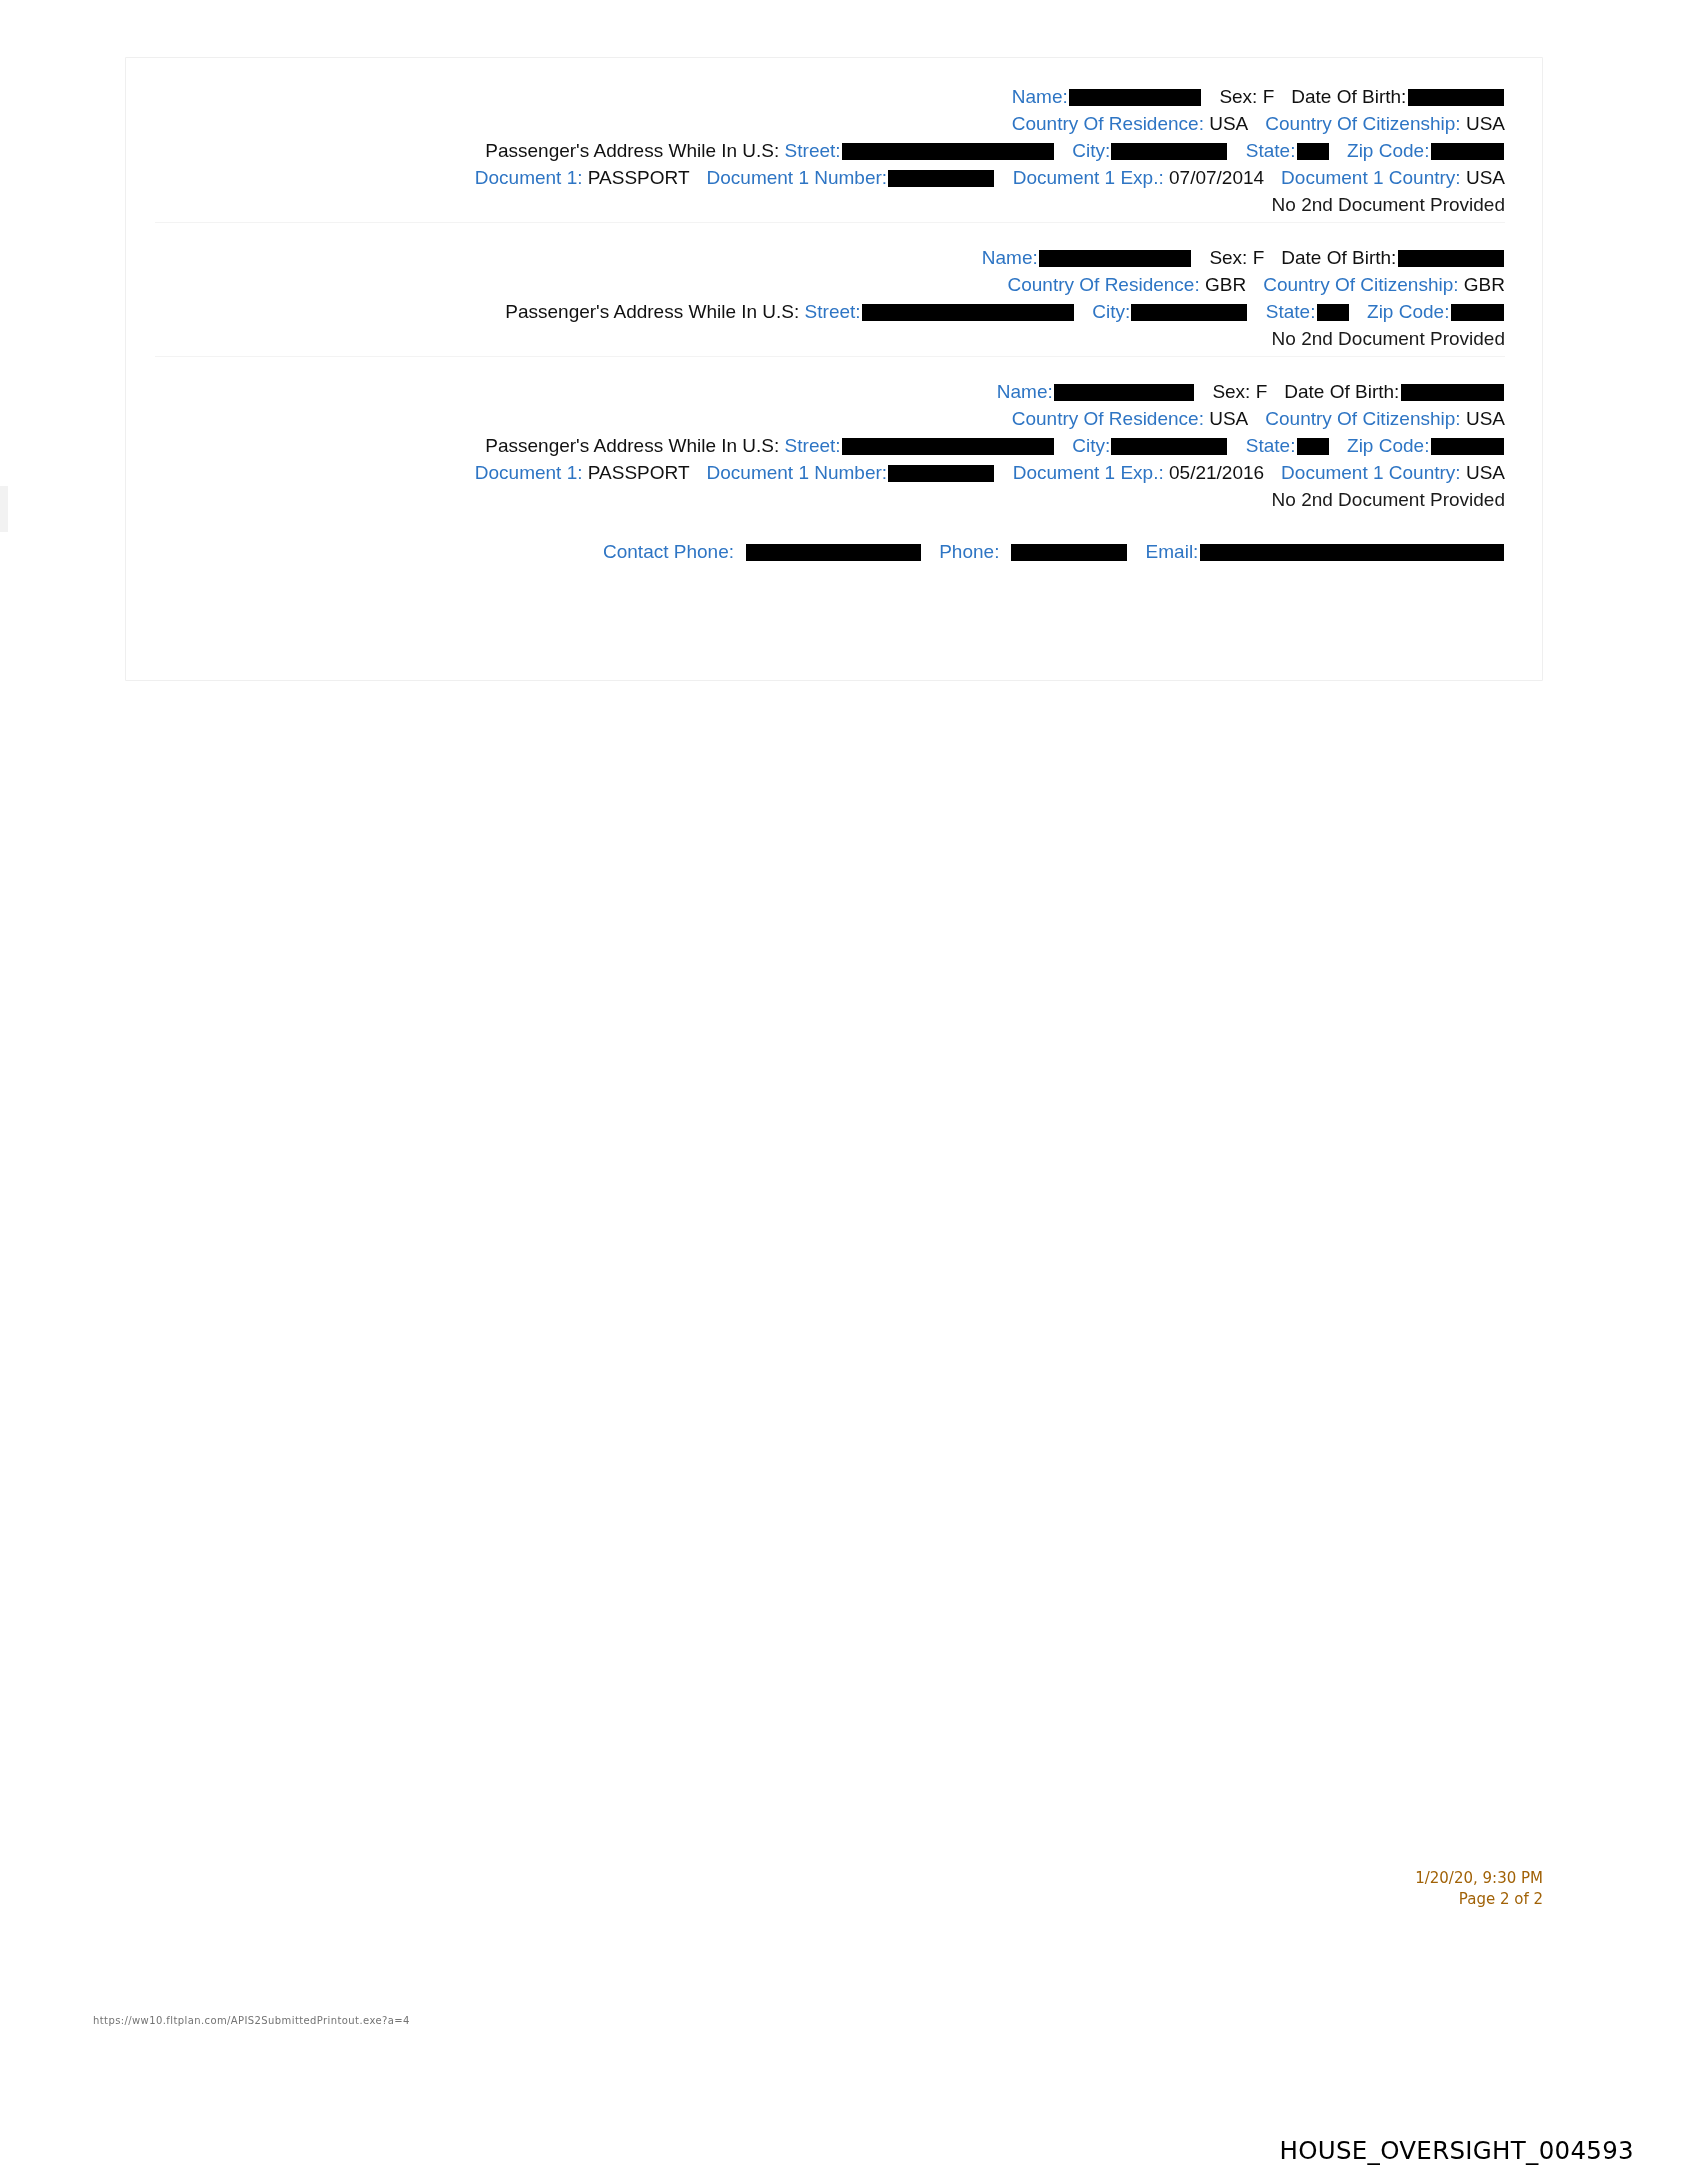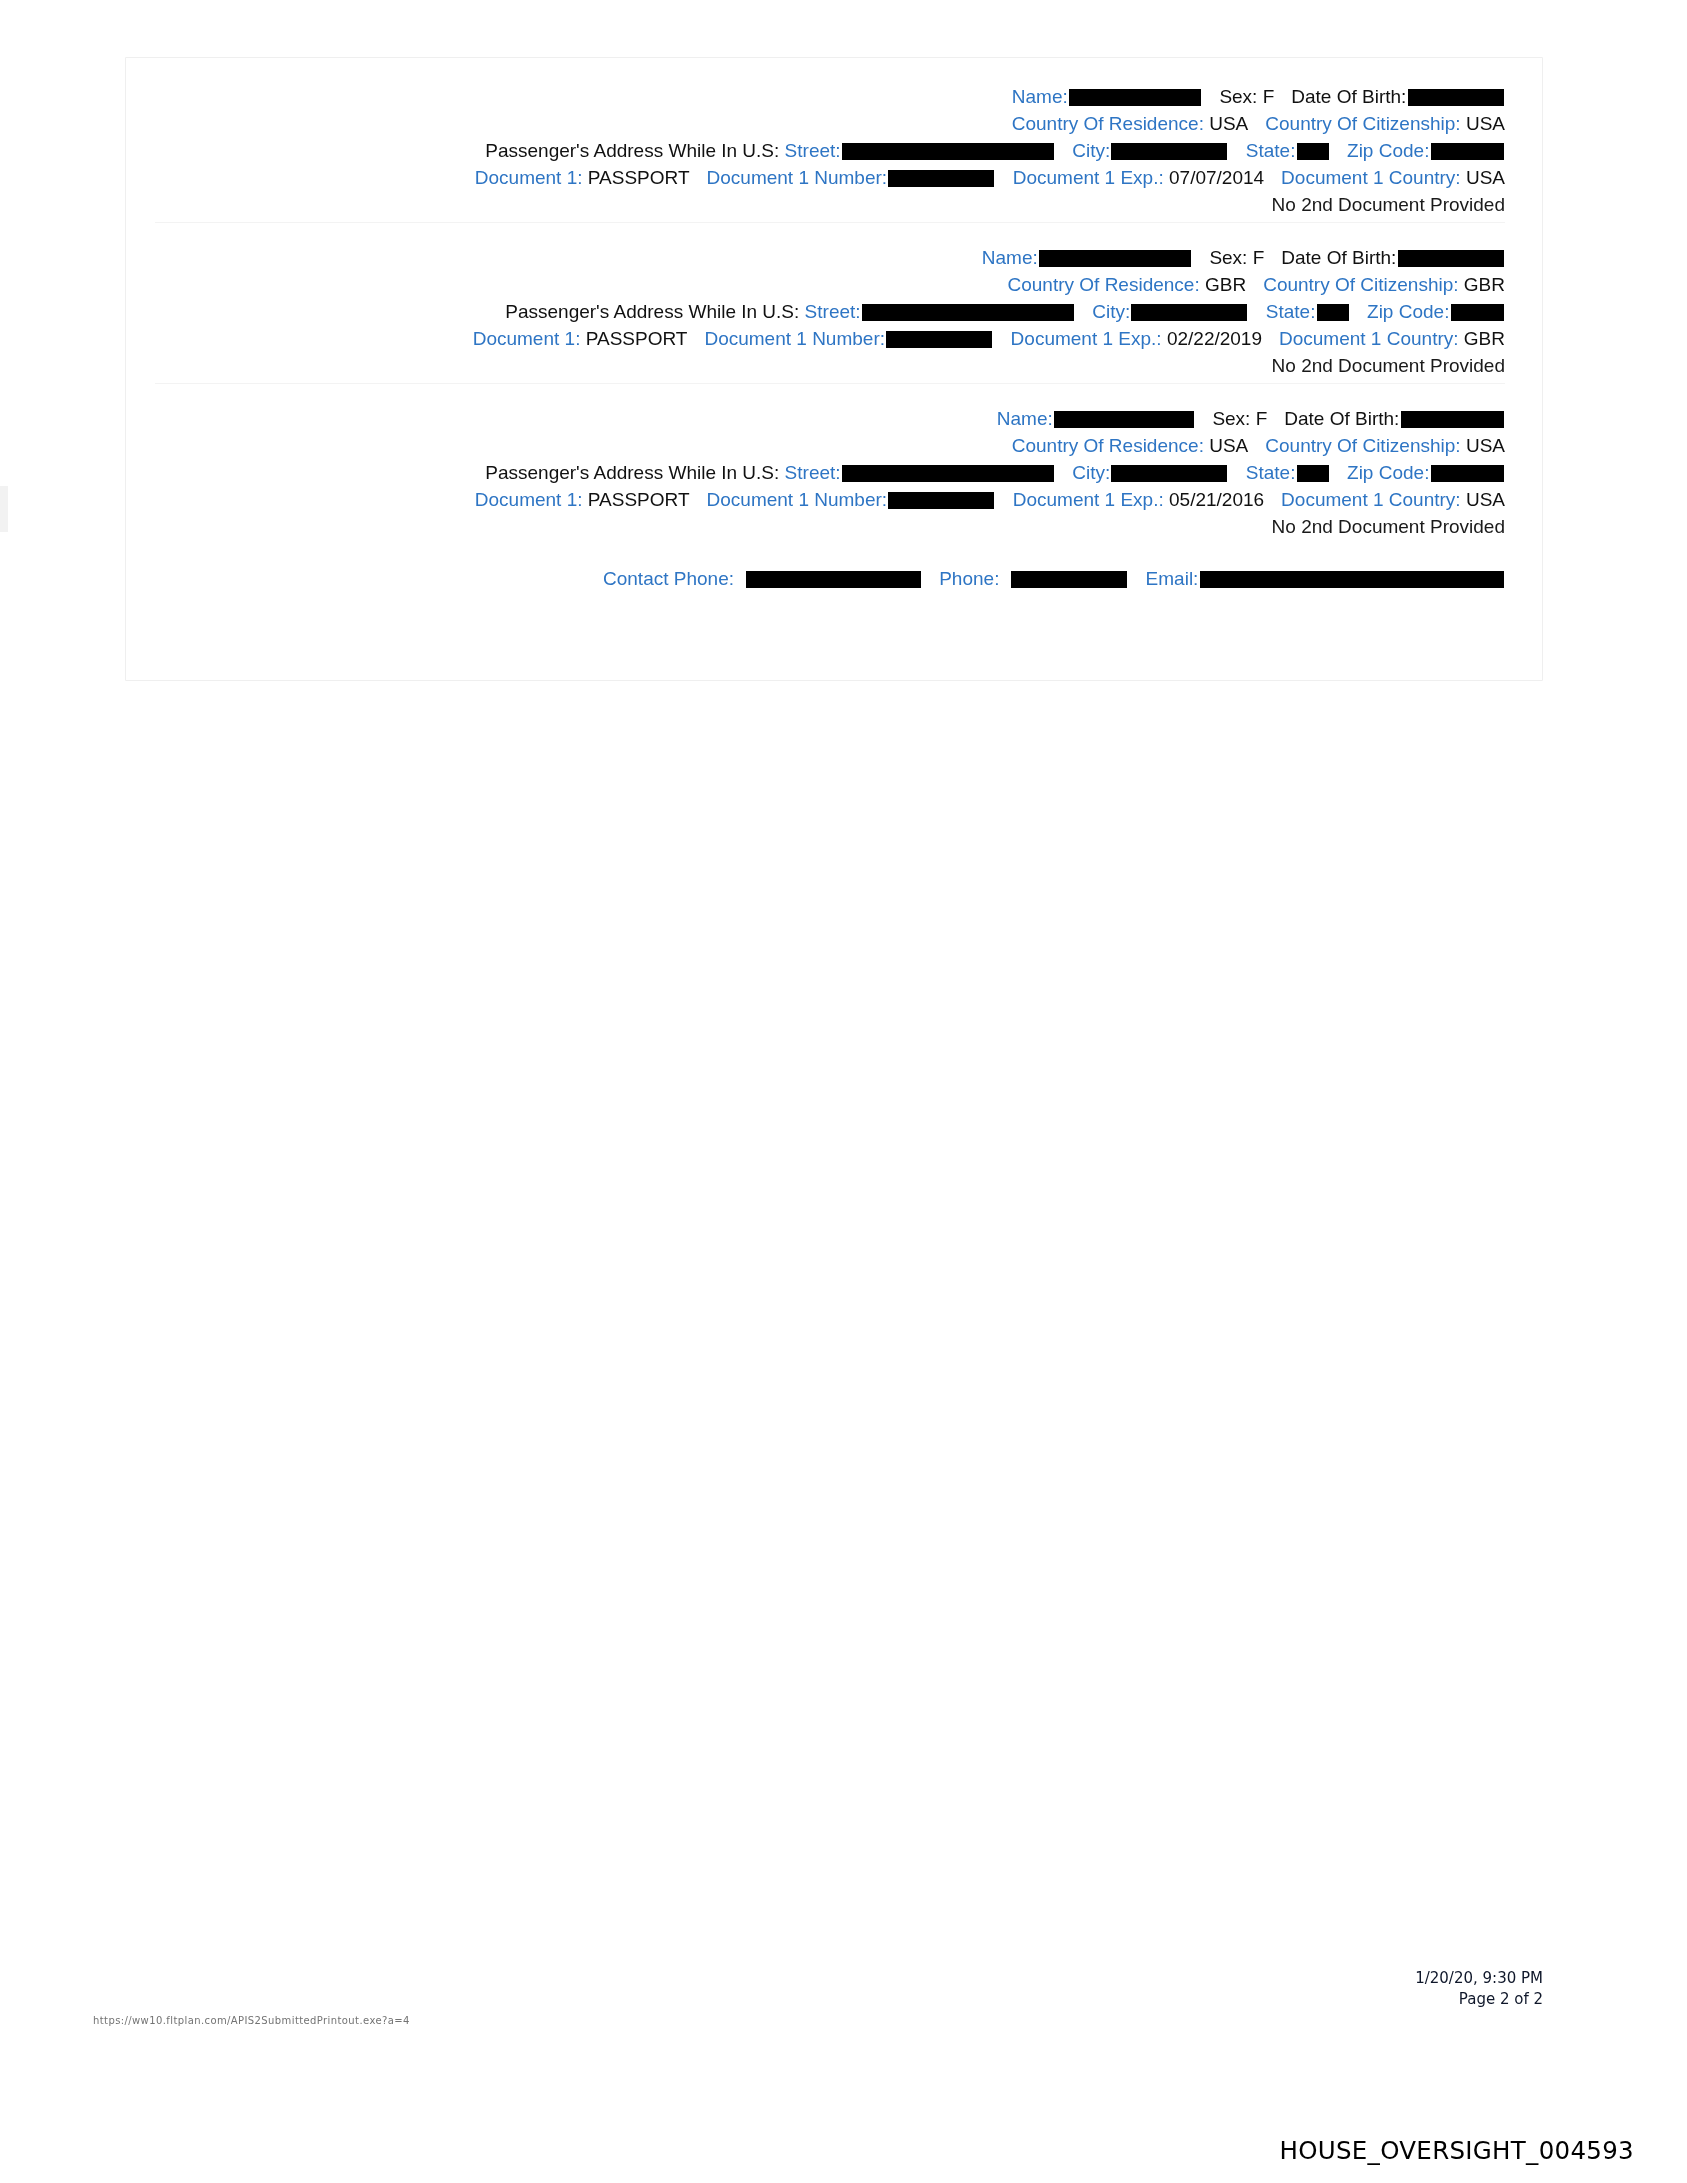--- a/index.html
+++ b/index.html
@@ -96,24 +96,24 @@
     top: 1975px;
     font-size: 10px;
     letter-spacing: 0.4px;
     color: #737373;
     font-family: "DejaVu Sans", sans-serif;
     margin-top: 40px;
   }
   .footer-right {
     position: absolute;
     right: 144px;
-    top: 1968px;
+    top: 1868px;
     text-align: right;
     font-size: 15px;
-    color: #0f172a;
+    color: #a16207;
     line-height: 21px;
     font-family: "DejaVu Sans", sans-serif;
   }
   .bates {
     position: absolute;
     right: 53px;
     top: 2101px;
     font-size: 24.5px;
     color: #000000;
     font-family: "DejaVu Sans", sans-serif;
@@ -157,23 +157,20 @@
   <div class="pax-block">
     <div class="line">
       <span class="lbl">Name:</span><span class="redact r-name2"></span><span class="gap-lg"></span><span class="val">Sex:</span> <span class="val">F</span><span class="gap-lg"></span><span class="val">Date Of Birth:</span><span class="redact r-dob2"></span>
     </div>
     <div class="line">
       <span class="lbl">Country Of Residence:</span> <span class="val">GBR</span><span class="gap-lg"></span><span class="lbl">Country Of Citizenship:</span> <span class="val">GBR</span>
     </div>
     <div class="line">
       <span class="val">Passenger's Address While In U.S:</span> <span class="lbl">Street:</span><span class="redact r-street"></span><span class="gap-lg"></span><span class="lbl">City:</span><span class="redact r-city"></span><span class="gap-lg"></span><span class="lbl">State:</span><span class="redact r-state"></span><span class="gap-lg"></span><span class="lbl">Zip Code:</span><span class="redact r-zip-s"></span>
     </div>
-    <div class="line">
-      <span class="lbl">Document 1:</span> <span class="val">PASSPORT</span><span class="gap-lg"></span><span class="lbl">Document 1 Number:</span><span class="redact r-docnum"></span><span class="gap-lg"></span><span class="lbl">Document 1 Exp.:</span> <span class="val">02/22/2019</span><span class="gap-lg"></span><span class="lbl">Document 1 Country:</span> <span class="val">GBR</span>
-    </div>
     <div class="line">No 2nd Document Provided</div>
   </div>
 
   <div class="pax-block last">
     <div class="line">
       <span class="lbl">Name:</span><span class="redact r-name3"></span><span class="gap-lg"></span><span class="val">Sex:</span> <span class="val">F</span><span class="gap-lg"></span><span class="val">Date Of Birth:</span><span class="redact r-dob3"></span>
     </div>
     <div class="line">
       <span class="lbl">Country Of Residence:</span> <span class="val">USA</span><span class="gap-lg"></span><span class="lbl">Country Of Citizenship:</span> <span class="val">USA</span>
     </div>

